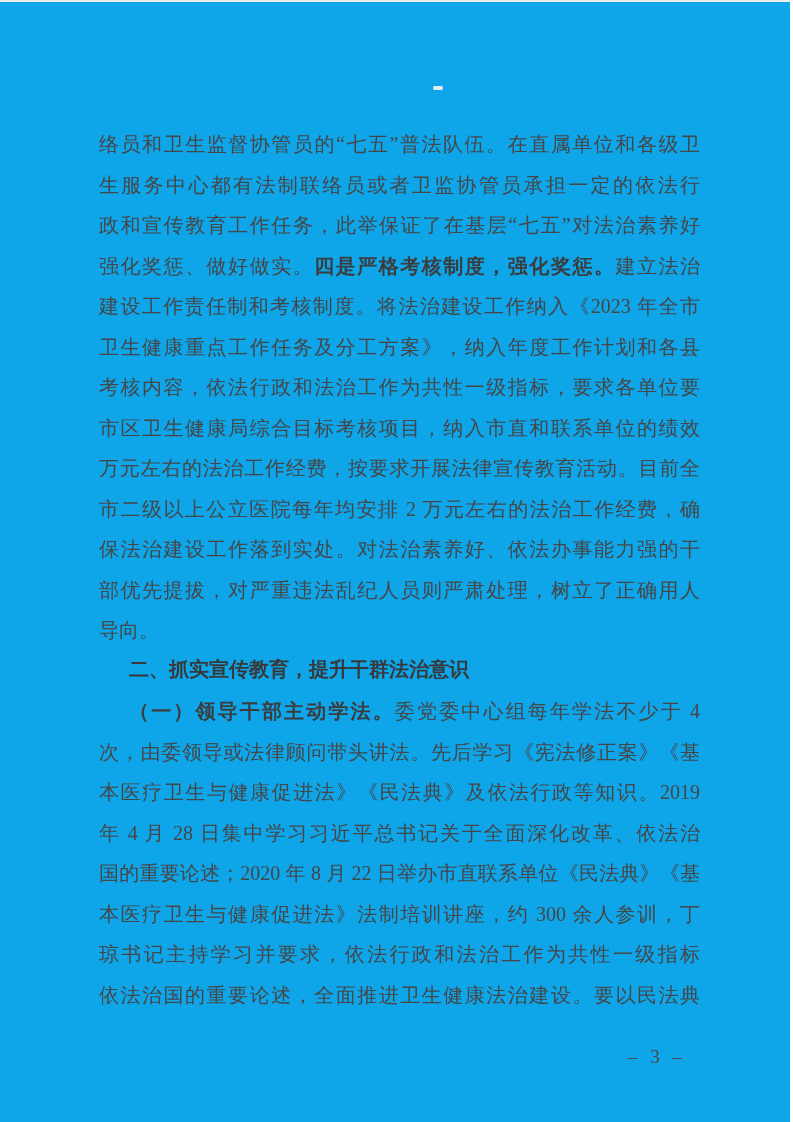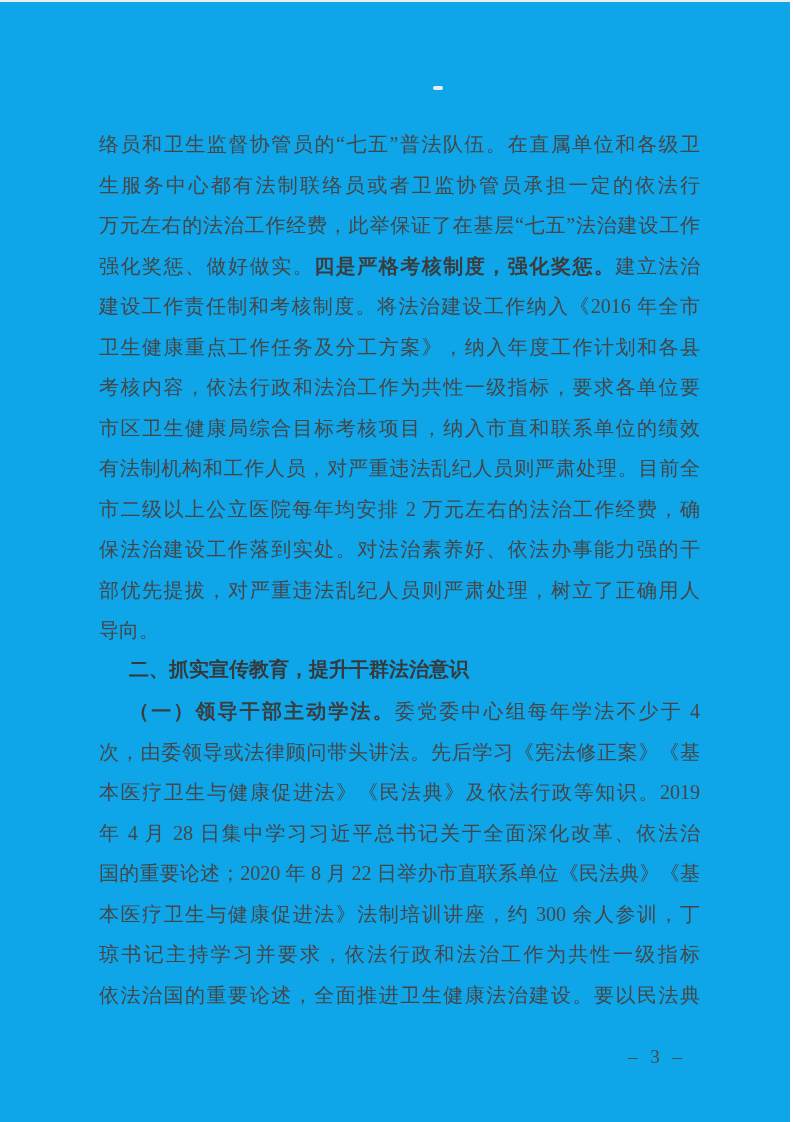--- a/index.html
+++ b/index.html
@@ -79,29 +79,29 @@
 
 <div class="page">
 
   <div class="top-edge"></div>
   <div class="scan-artifact"></div>
 
   <div class="text-block">
 
     <div class="line"><span>络员和卫生监督协管员的“七五”普法队伍。在直属单位和各级卫</span></div>
     <div class="line"><span>生服务中心都有法制联络员或者卫监协管员承担一定的依法行</span></div>
-    <div class="line"><span>万元左右的法治工作经费，此举保证了在基层“七五”法治建设工作</span></div>
+    <div class="line"><span>政和宣传教育工作任务，此举保证了在基层“七五”对法治素养好</span></div>
 
     <div class="line"><span>强化奖惩、做好做实。</span><span class="b">四是严格考核制度，强化奖惩。</span><span>建立法治</span></div>
 
-    <div class="line"><span>建设工作责任制和考核制度。将法治建设工作纳入《2016 年全市</span></div>
+    <div class="line"><span>建设工作责任制和考核制度。将法治建设工作纳入《2023 年全市</span></div>
     <div class="line"><span>卫生健康重点工作任务及分工方案》，纳入年度工作计划和各县</span></div>
     <div class="line"><span>考核内容，依法行政和法治工作为共性一级指标，要求各单位要</span></div>
     <div class="line"><span>市区卫生健康局综合目标考核项目，纳入市直和联系单位的绩效</span></div>
-    <div class="line"><span>有法制机构和工作人员，对严重违法乱纪人员则严肃处理。目前全</span></div>
+    <div class="line"><span>万元左右的法治工作经费，按要求开展法律宣传教育活动。目前全</span></div>
     <div class="line"><span>市二级以上公立医院每年均安排 2 万元左右的法治工作经费，确</span></div>
     <div class="line"><span>保法治建设工作落到实处。对法治素养好、依法办事能力强的干</span></div>
     <div class="line"><span>部优先提拔，对严重违法乱纪人员则严肃处理，树立了正确用人</span></div>
 
     <div class="line align-left"><span>导向。</span></div>
 
     <div class="line align-left indent heading"><span>二、抓实宣传教育，提升干群法治意识</span></div>
 
     <div class="line indent"><span class="b">（一）领导干部主动学法。</span><span>委党委中心组每年学法不少于 4</span></div>
 

